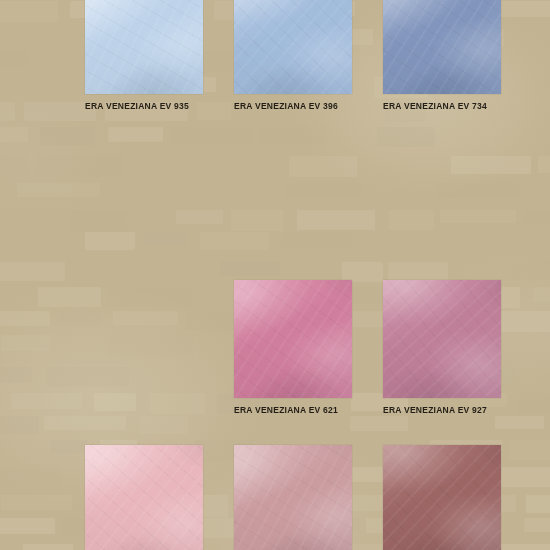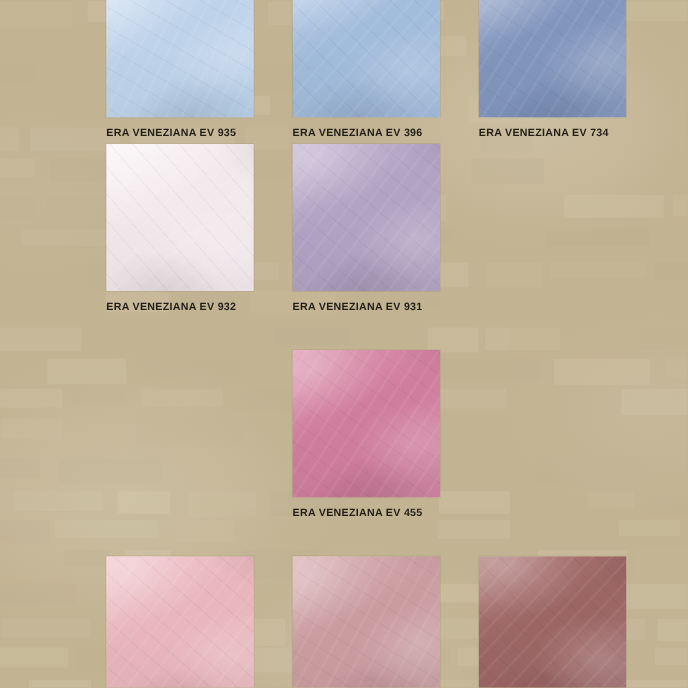--- a/index.html
+++ b/index.html
@@ -249,46 +249,37 @@
     </div>
     <div class="cell" style="left: 383px; top: -24px;">
       <div class="swatch" title="ERA VENEZIANA EV 933">
         <div class="base" style="background: linear-gradient(150deg, rgb(156, 173, 205) 0%, rgb(130, 150, 189) 42%, rgb(130, 150, 189) 63%, rgb(112, 135, 177) 100%);"></div>
         <div class="tex1" style="transform: rotate(-6deg);"></div>
         <div class="tex2" style="transform: rotate(-6deg);"></div>
         <div class="tex3" style="transform: rotate(-6deg);"></div>
       </div>
       <div class="label">ERA VENEZIANA EV 734</div>
     </div>
-    <div class="cell" style="left: 85px; top: 115px;">
-      <div class="swatch" title="ERA VENEZIANA EV 932">
-        <div class="base" style="background: linear-gradient(150deg, rgb(250, 244, 246) 0%, rgb(242, 233, 236) 42%, rgb(242, 233, 236) 63%, rgb(232, 221, 226) 100%);"></div>
-        <div class="tex1" style="transform: rotate(8deg);"></div>
-        <div class="tex2" style="transform: rotate(8deg);"></div>
-        <div class="tex3" style="transform: rotate(8deg);"></div>
-      </div>
-      <div class="label">ERA VENEZIANA EV 932</div>
-    </div>
-    <div class="cell" style="left: 234px; top: 115px;">
-      <div class="swatch" title="ERA VENEZIANA EV 931">
-        <div class="base" style="background: linear-gradient(150deg, rgb(197, 184, 211) 0%, rgb(178, 162, 195) 42%, rgb(178, 162, 195) 63%, rgb(161, 146, 180) 100%);"></div>
-        <div class="tex1" style="transform: rotate(-1deg);"></div>
-        <div class="tex2" style="transform: rotate(-1deg);"></div>
-        <div class="tex3" style="transform: rotate(-1deg);"></div>
-      </div>
-      <div class="label">ERA VENEZIANA EV 931</div>
-    </div>
     <div class="cell" style="left: 234px; top: 280px;">
       <div class="swatch" title="ERA VENEZIANA EV 928">
         <div class="base" style="background: linear-gradient(150deg, rgb(222, 151, 177) 0%, rgb(208, 126, 157) 42%, rgb(208, 126, 157) 63%, rgb(194, 110, 143) 100%);"></div>
         <div class="tex1" style="transform: rotate(-5deg);"></div>
         <div class="tex2" style="transform: rotate(-5deg);"></div>
         <div class="tex3" style="transform: rotate(-5deg);"></div>
       </div>
-      <div class="label">ERA VENEZIANA EV 455</div>
+      <div class="label">ERA VENEZIANA EV 621</div>
+    </div>
+    <div class="cell" style="left: 383px; top: 280px;">
+      <div class="swatch" title="ERA VENEZIANA EV 927">
+        <div class="base" style="background: linear-gradient(150deg, rgb(207, 149, 171) 0%, rgb(191, 127, 153) 42%, rgb(191, 127, 153) 63%, rgb(174, 111, 138) 100%);"></div>
+        <div class="tex1" style="transform: rotate(9deg);"></div>
+        <div class="tex2" style="transform: rotate(9deg);"></div>
+        <div class="tex3" style="transform: rotate(9deg);"></div>
+      </div>
+      <div class="label">ERA VENEZIANA EV 927</div>
     </div>
     <div class="cell" style="left: 85px; top: 445px;">
       <div class="swatch" title="">
         <div class="base" style="background: linear-gradient(150deg, rgb(241, 201, 207) 0%, rgb(232, 182, 188) 42%, rgb(232, 182, 188) 63%, rgb(221, 166, 173) 100%);"></div>
         <div class="tex1" style="transform: rotate(0deg);"></div>
         <div class="tex2" style="transform: rotate(0deg);"></div>
         <div class="tex3" style="transform: rotate(0deg);"></div>
       </div>
     </div>
     <div class="cell" style="left: 234px; top: 445px;">

